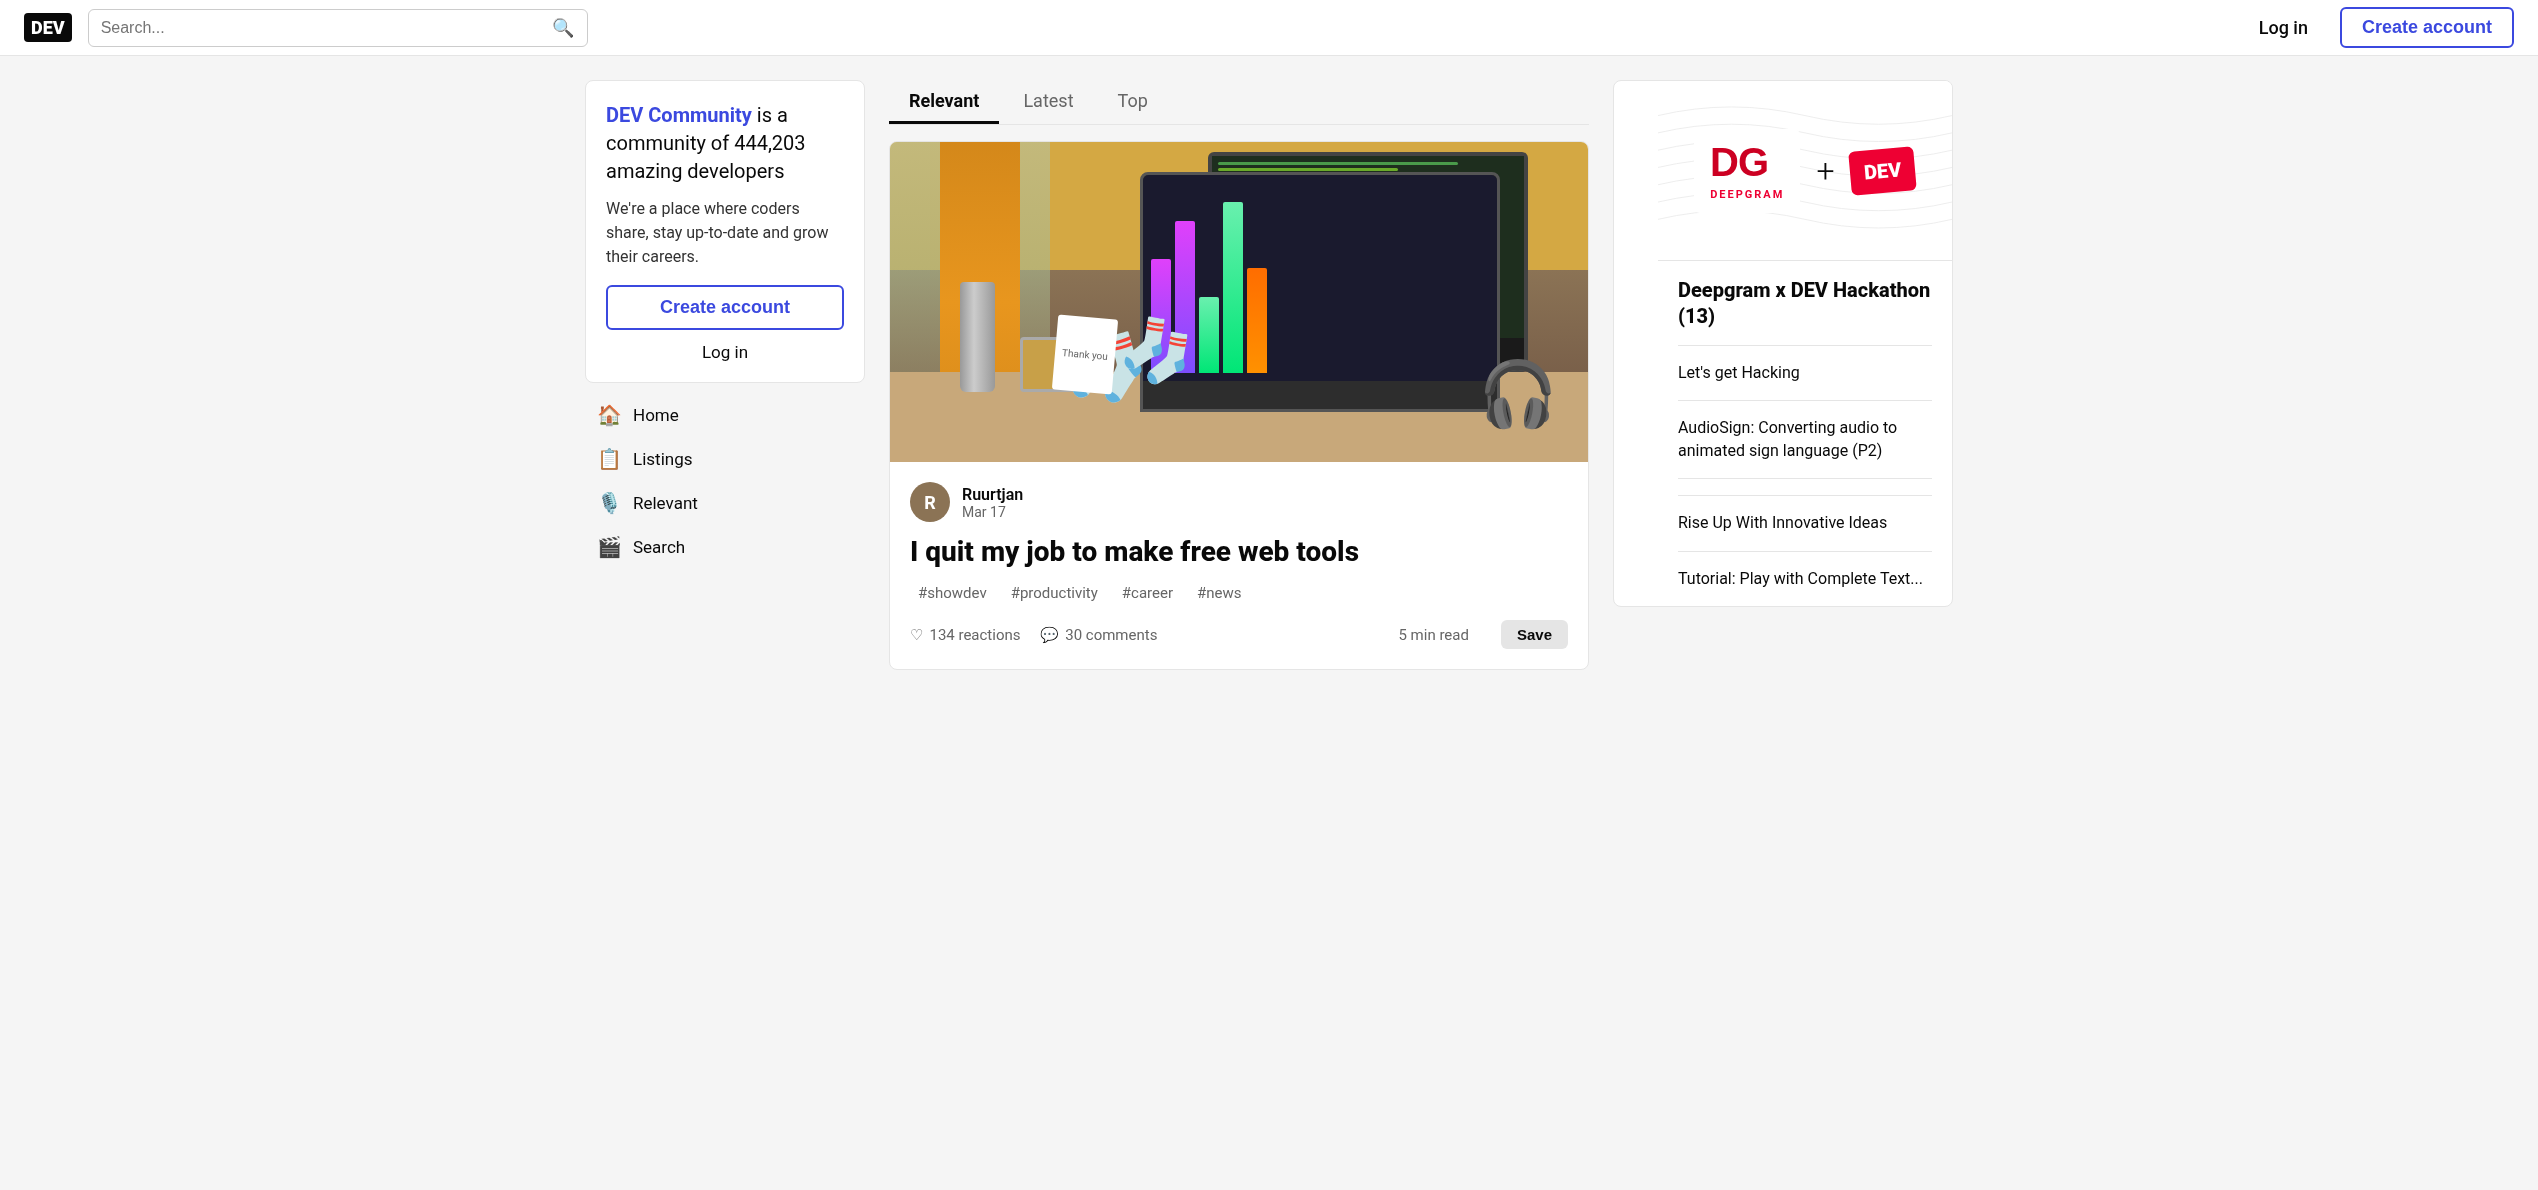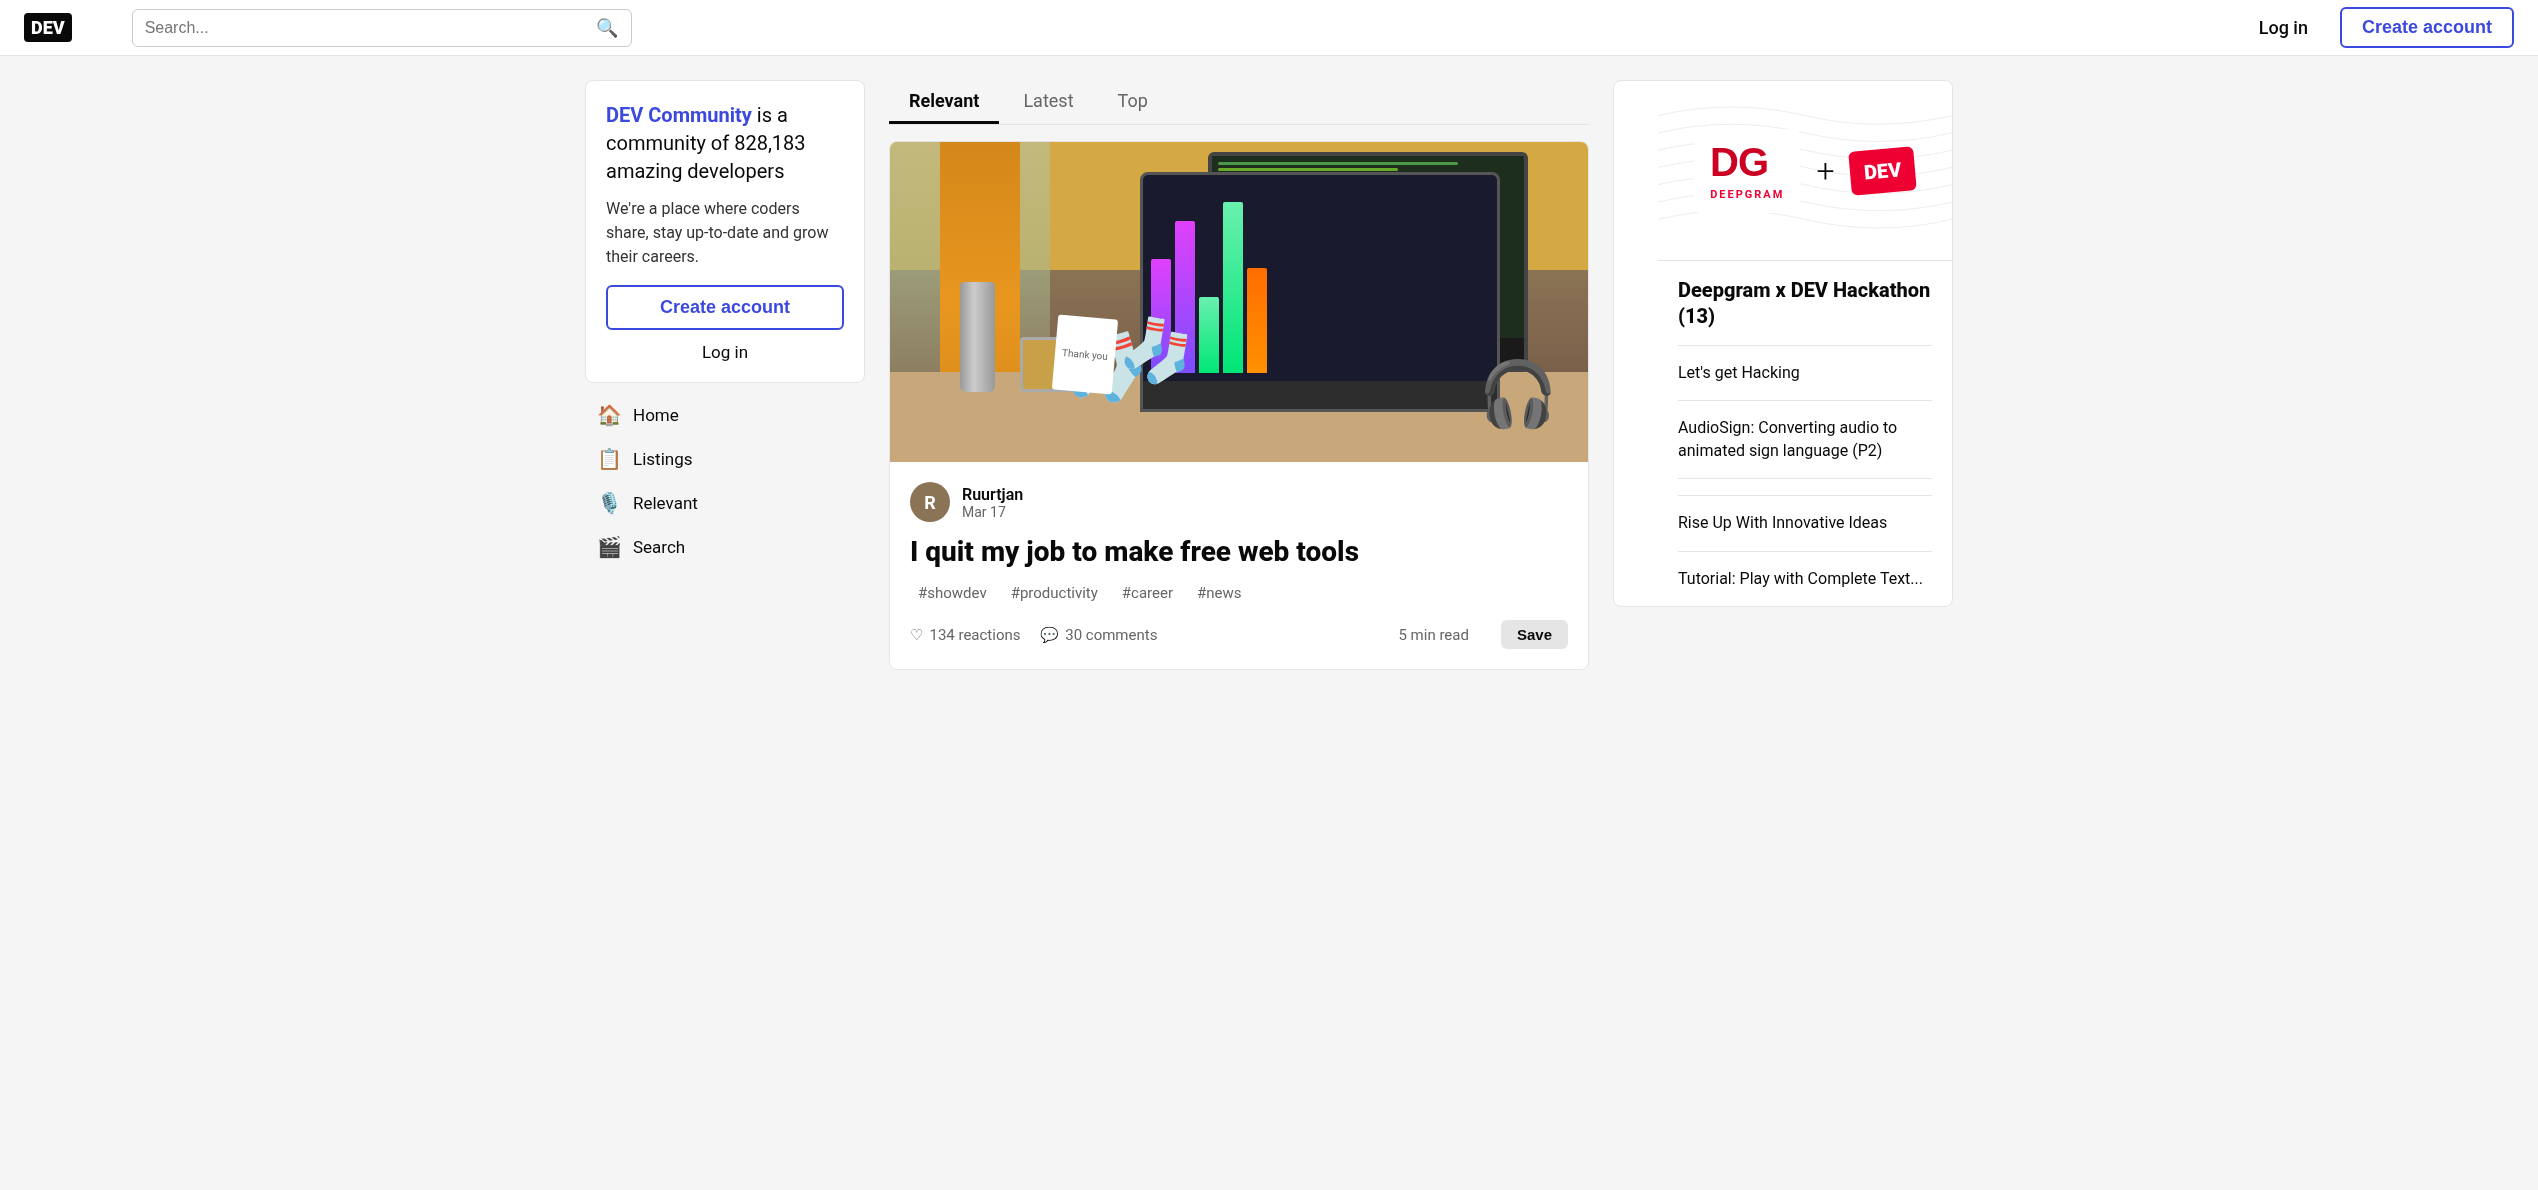--- a/index.html
+++ b/index.html
@@ -11,21 +11,21 @@
       border-bottom: 1px solid #e5e5e5; padding: 0 24px; height: 56px;
       position: sticky; top: 0; z-index: 100; gap: 16px;
     }
     .logo-box {
       background: #090909; color: #fff; font-weight: 900; font-size: 18px;
       padding: 4px 7px; border-radius: 4px; flex-shrink: 0; cursor: pointer;
     }
     .search-bar {
       display: flex; align-items: center; border: 1px solid #ccc;
       border-radius: 6px; padding: 0 12px; gap: 23px; flex: 1; max-width: 500px;
-      height: 38px; background: #fff; margin-left: 44px;
+      height: 38px; background: #fff;
     }
     .search-bar input {
       border: none; outline: none; font-size: 16px; color: #666; width: 100%; background: transparent;
     }
     .search-icon { color: #666; font-size: 18px; }
     .header-spacer { flex: 1; }
     .header-login {
       color: #090909; font-size: 18px; font-weight: 500; cursor: pointer;
       text-decoration: none; padding: 8px 16px;
     }
@@ -158,21 +158,21 @@
   <div class="header-spacer"></div>
   <a class="header-login">Log in</a>
   <button class="header-create-account">Create account</button>
 </header>
 
 <div class="page-layout">
 
   <aside class="sidebar">
     <div class="sidebar-card">
       <div class="sidebar-tagline">
-        <span class="brand">DEV Community</span><span> is a community of 828,183 amazing developers</span>
+        <span class="brand">DEV Community</span><span> is a community of 444,203 amazing developers</span>
       </div>
       <p class="sidebar-desc">We're a place where coders share, stay up-to-date and grow their careers.</p>
       <button class="btn-create-account">Create account</button>
       <a class="sidebar-login">Log in</a>
     </div>
 
     <nav class="sidebar-nav">
       <a class="nav-item">
         <span class="nav-icon">🏠</span>
         <span>Home</span>

